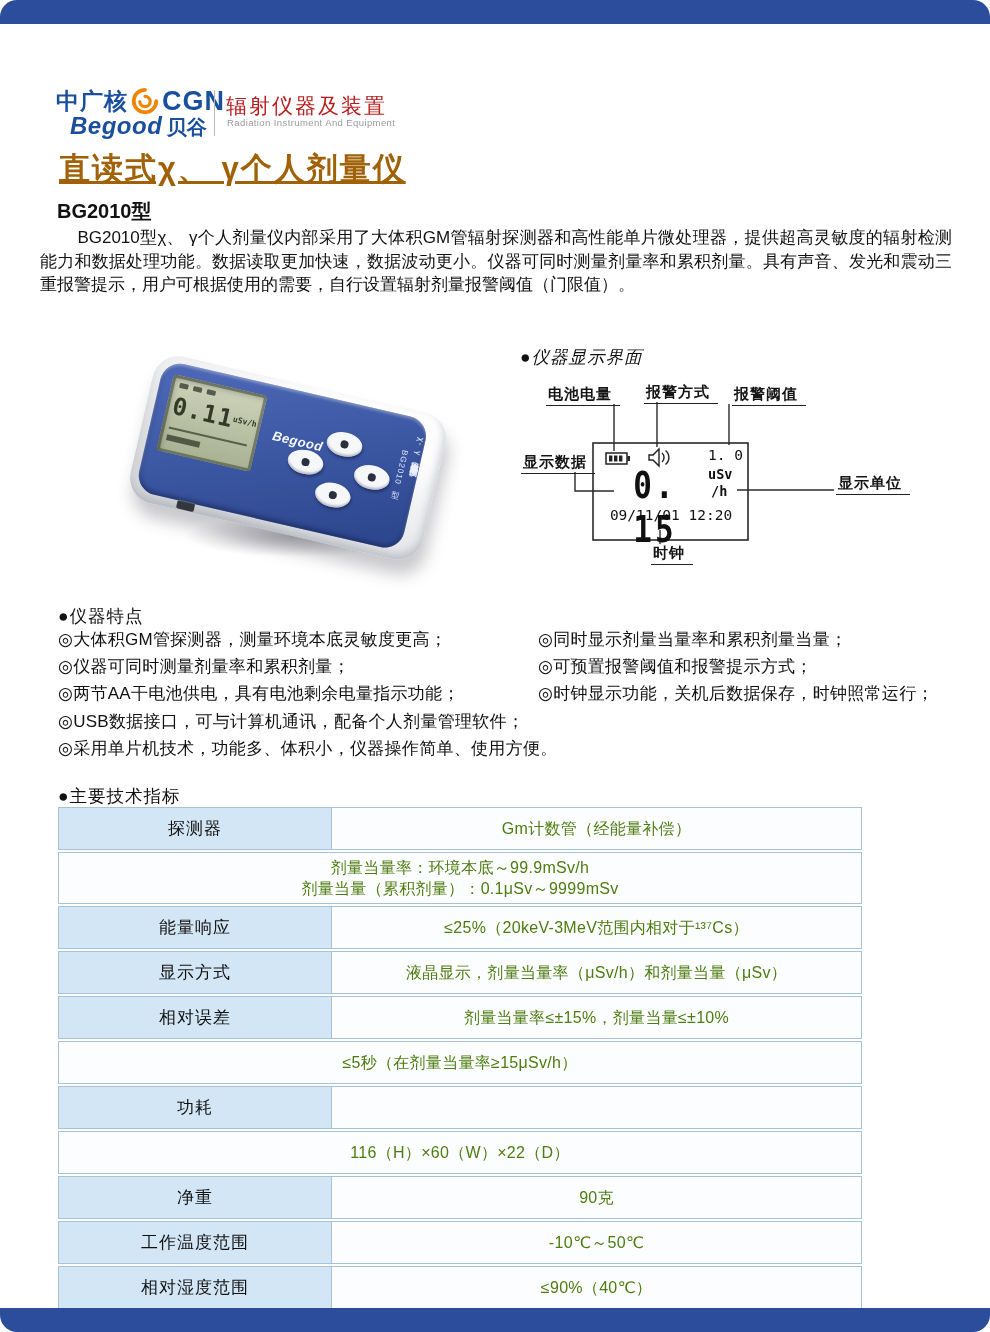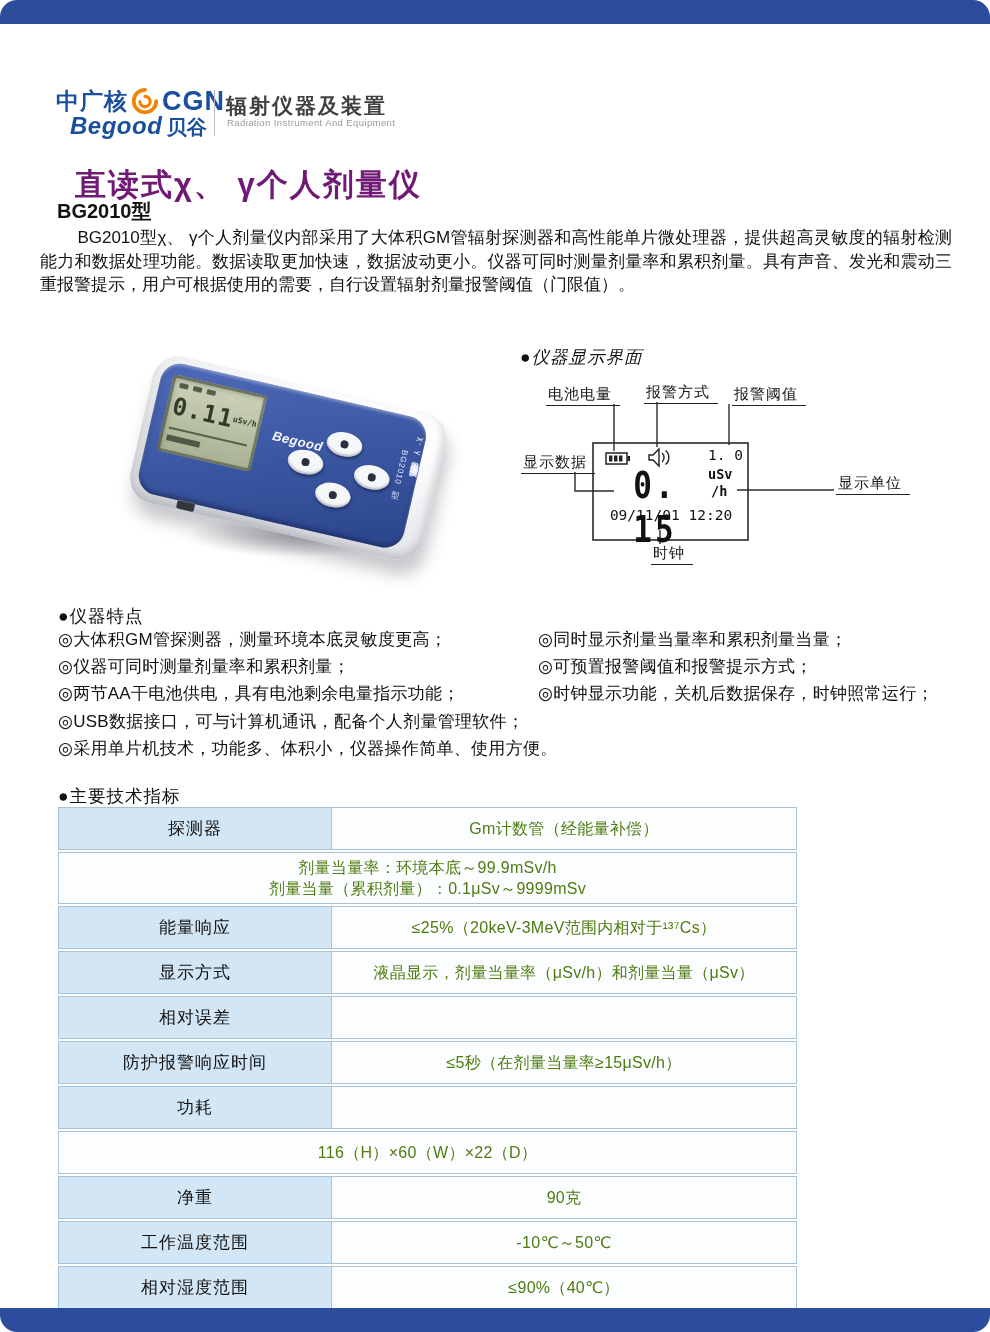--- a/index.html
+++ b/index.html
@@ -11,26 +11,26 @@
 
   
   .logo-row1{position:absolute;left:56px;top:86px;height:30px;display:flex;align-items:center;}
   .logo-cn{font-size:23px;font-weight:bold;color:#1a4f9e;letter-spacing:1px;}
   .logo-swirl{width:30px;height:30px;margin:0 2px;}
   .logo-cgn{font-size:27px;font-weight:bold;color:#1a4f9e;letter-spacing:1px;}
   .logo-row2{position:absolute;left:70px;top:112px;}
   .logo-begood{font-size:24px;font-weight:bold;font-style:italic;color:#1a4f9e;letter-spacing:.5px;}
   .logo-begood-cn{font-size:20px;font-weight:bold;color:#1a4f9e;}
   .header-divider{position:absolute;left:214px;top:90px;width:1px;height:46px;background:#bbbbbb;}
-  .dept-cn{position:absolute;left:226px;top:92px;font-size:21px;font-weight:bold;color:#404040;letter-spacing:2px;}
+  .dept-cn{position:absolute;left:226px;top:92px;font-size:21px;font-weight:normal;color:#b91c1c;letter-spacing:2px;}
   .dept-en{position:absolute;left:227px;top:117px;font-size:9.5px;color:#9a9a9a;letter-spacing:.4px;}
 
   
-  .doc-title{position:absolute;left:59px;top:148px;margin:16px;font-size:31px;font-weight:bold;
-             color:#701a75;letter-spacing:2px;}
+  .doc-title{position:absolute;left:59px;top:148px;margin:0;font-size:31px;font-weight:bold;
+             color:#a16207;letter-spacing:2px;text-decoration:underline;}
   .doc-model{position:absolute;left:57px;top:198px;margin:0;font-size:20px;font-weight:bold;color:#111;}
   .intro{position:absolute;left:40px;top:226px;width:912px;margin:0;font-size:17px;line-height:23.5px;
          text-align:justify;text-indent:2.2em;color:#111;}
 
   
   .device-wrap{position:absolute;left:118px;top:328px;width:372px;height:262px;}
   .device-shadow{position:absolute;left:18px;top:178px;width:330px;height:60px;border-radius:50%;
                  background:radial-gradient(closest-side,rgba(60,60,70,.35),rgba(60,60,70,0) 70%);}
   .device-body{position:absolute;left:20px;top:55px;width:300px;height:150px;border-radius:26px;
                background:linear-gradient(200deg,#fdfdfe 20%,#d5d7db 85%);
@@ -62,21 +62,21 @@
                   color:#dfe6ff;letter-spacing:1px;}
   .device-caption-v{position:absolute;left:262px;top:18px;height:118px;writing-mode:vertical-rl;
                     font-size:8.5px;color:#eef2ff;letter-spacing:.5px;overflow:hidden;}
   .usb-port{position:absolute;left:52px;top:140px;width:18px;height:9px;background:#33363c;border-radius:2px;
             box-shadow:inset 0 1px 1px rgba(255,255,255,.3);}
 
   
   .diagram{position:absolute;left:518px;top:345px;width:452px;height:245px;font-family:"Liberation Sans","DejaVu Sans",sans-serif;}
   .diagram-title{position:absolute;left:2px;top:0;font-size:17.5px;color:#111;letter-spacing:1px;font-style:italic;}
   .diagram svg{position:absolute;left:0;top:0;pointer-events:none;}
-  .dlabel{position:absolute;font-size:15px;font-weight:400;color:#151515;border-bottom:1.6px solid #222;
+  .dlabel{position:absolute;font-size:15px;font-weight:700;color:#151515;border-bottom:1.6px solid #222;
           padding:0 8px 1px 2px;letter-spacing:1px;}
   .lbl-battery{left:28px;top:40px;}
   .lbl-alarm{left:126px;top:38px;}
   .lbl-threshold{left:214px;top:40px;}
   .lbl-data{left:3px;top:108px;}
   .lbl-unit{left:318px;top:129px;}
   .lbl-clock{left:133px;top:199px;}
   .lcd-mono{font-family:"DejaVu Sans Mono",monospace;color:#111;}
   .d-threshold{position:absolute;left:190px;top:102px;font-size:14.5px;}
   .d-value{position:absolute;left:86px;top:118px;width:102px;text-align:center;font-size:31px;font-weight:bold;
@@ -86,21 +86,21 @@
   .d-datetime{position:absolute;left:88px;top:162px;width:130px;text-align:center;font-size:14.5px;}
 
   
   .features-title{position:absolute;left:58px;top:604px;font-size:17.5px;color:#111;letter-spacing:1px;}
   .features-left{position:absolute;left:58px;top:626px;width:470px;}
   .features-right{position:absolute;left:538px;top:626px;width:420px;}
   .feature-item{font-size:17px;line-height:27.2px;color:#111;letter-spacing:.3px;white-space:nowrap;}
 
   
   .specs-title{position:absolute;left:58px;top:784px;font-size:17.5px;color:#111;letter-spacing:1px;}
-  .spec-table{position:absolute;left:58px;top:807px;width:739px;}
+  .spec-table{position:absolute;left:58px;top:807px;width:804px;}
   .spec-row{display:flex;border:1px solid #a6c3da;margin-bottom:2px;min-height:41px;background:#fcfdff;}
   .spec-label{width:272px;flex:0 0 272px;background:#d3e6f5;border-right:1px solid #a6c3da;
               display:flex;align-items:center;justify-content:center;font-size:17px;color:#111;letter-spacing:1px;}
   .spec-value{flex:1;display:flex;align-items:center;justify-content:center;text-align:center;
               font-size:16px;color:#4d7c0f;white-space:pre-line;line-height:21px;padding:4px 8px;letter-spacing:.3px;}
 </style>
 </head>
 <body>
 
 <div class="page">
@@ -228,23 +228,23 @@
     <div class="spec-row">
       <div class="spec-label">能量响应</div>
       <div class="spec-value">≤25%（20keV-3MeV范围内相对于¹³⁷Cs）</div>
     </div>
     <div class="spec-row">
       <div class="spec-label">显示方式</div>
       <div class="spec-value">液晶显示，剂量当量率（μSv/h）和剂量当量（μSv）</div>
     </div>
     <div class="spec-row">
       <div class="spec-label">相对误差</div>
-    </div>
-    <div class="spec-row">
-      <div class="spec-label">防护报警响应时间</div>
+      <div class="spec-value">剂量当量率≤±15%，剂量当量≤±10%</div>
+    </div>
+    <div class="spec-row">
       <div class="spec-value">≤5秒（在剂量当量率≥15μSv/h）</div>
     </div>
     <div class="spec-row">
       <div class="spec-label">功耗</div>
     </div>
     <div class="spec-row">
       <div class="spec-value">116（H）×60（W）×22（D）</div>
     </div>
     <div class="spec-row">
       <div class="spec-label">净重</div>

